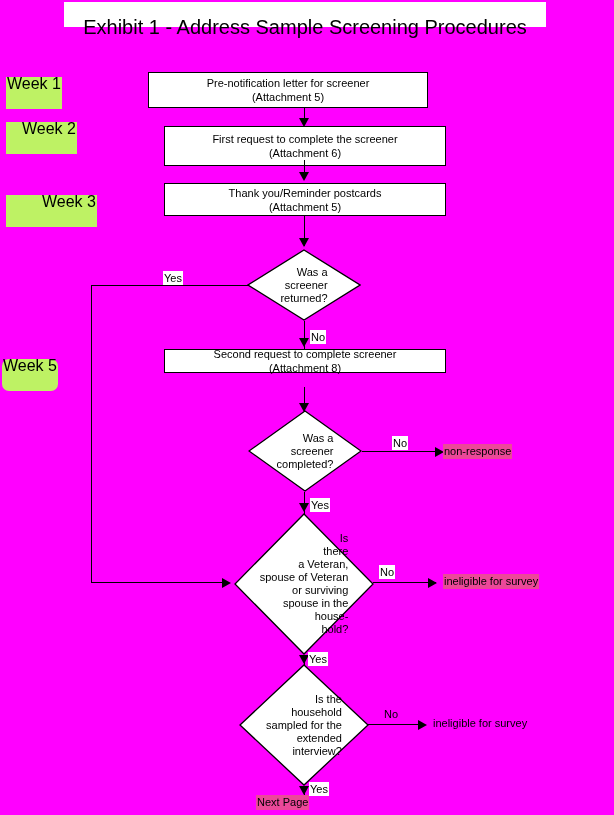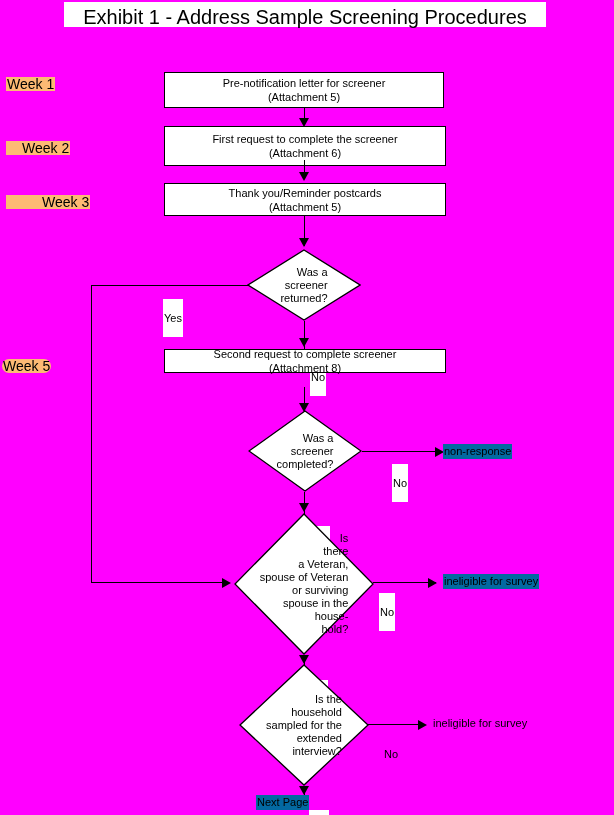--- a/index.html
+++ b/index.html
@@ -25,41 +25,41 @@
     text-align: center;
     white-space: nowrap;
     line-height: 1;
   }
   #title-main {
     left: 64px;
     top: 2px;
     width: 482px;
     height: 25px;
     font-size: 20px;
-    padding-top: 5px;
+    padding-top: 15px;
     box-sizing: border-box;
   }
   #title-sub {
     left: 0px;
     top: 28px;
     width: 614px;
     height: 26px;
     font-size: 20px;
     padding-top: 2px;
     box-sizing: border-box;
   }
 
   
   .week-label {
     position: absolute;
-    background: #fdba74;
-    color: #000000;
-    font-size: 14px;
+    background: #bef264;
+    color: #000000;
+    font-size: 16px;
     line-height: 14px;
-    height: 14px;
+    height: 32px;
     padding: 0 1px;
     white-space: nowrap;
   }
 
   
   .proc-box {
     position: absolute;
     background: #ffffff;
     border: 1px solid #000000;
     box-sizing: border-box;
@@ -127,56 +127,55 @@
   }
 
   
   .edge-label {
     position: absolute;
     background: #ffffff;
     color: #000000;
     font-size: 11px;
     line-height: 14px;
     height: 14px;
-    padding: 12px 1px;
-    white-space: nowrap;
-    margin-top: 28px;
+    padding: 0 1px;
+    white-space: nowrap;
   }
   .edge-label.plain {
     background: transparent;
   }
 
   
   .term-label {
     position: absolute;
-    background: #0369a1;
+    background: #ec4899;
     color: #000000;
     font-size: 11px;
     line-height: 15px;
     height: 15px;
     padding: 0 1px;
     white-space: nowrap;
   }
   .term-label.plain {
     background: transparent;
   }
 </style>
 </head>
 <body>
 
 <div id="page">
 
   <div class="title-band" id="title-main">Exhibit 1 - Address Sample Screening Procedures</div>
 
   <div class="week-label" style="left:6px; top:77px;">Week 1</div>
-  <div class="week-label" style="left:6px; top:141px;padding-left:16px;">Week 2</div>
+  <div class="week-label" style="left:6px; top:122px;padding-left:16px;">Week 2</div>
   <div class="week-label" style="left:6px; top:195px;padding-left:36px;">Week 3</div>
   <div class="week-label" style="left:2px; top:359px;border-radius:7px;">Week 5</div>
 
-  <div class="proc-box" style="left:164px; top:72px; width:280px; height:36px;">
+  <div class="proc-box" style="left:148px; top:72px; width:280px; height:36px;">
     <span>Pre-notification letter for screener</span>
     <span>(Attachment 5)</span>
   </div>
 
   <div class="line-v" style="left:304px; top:108px; height:14px;"></div>
   <div class="arrow-down" style="left:299px; top:118px;"></div>
 
   <div class="proc-box" style="left:164px; top:126px; width:282px; height:40px;">
     <span>First request to complete the screener</span>
     <span>(Attachment 6)</span>

